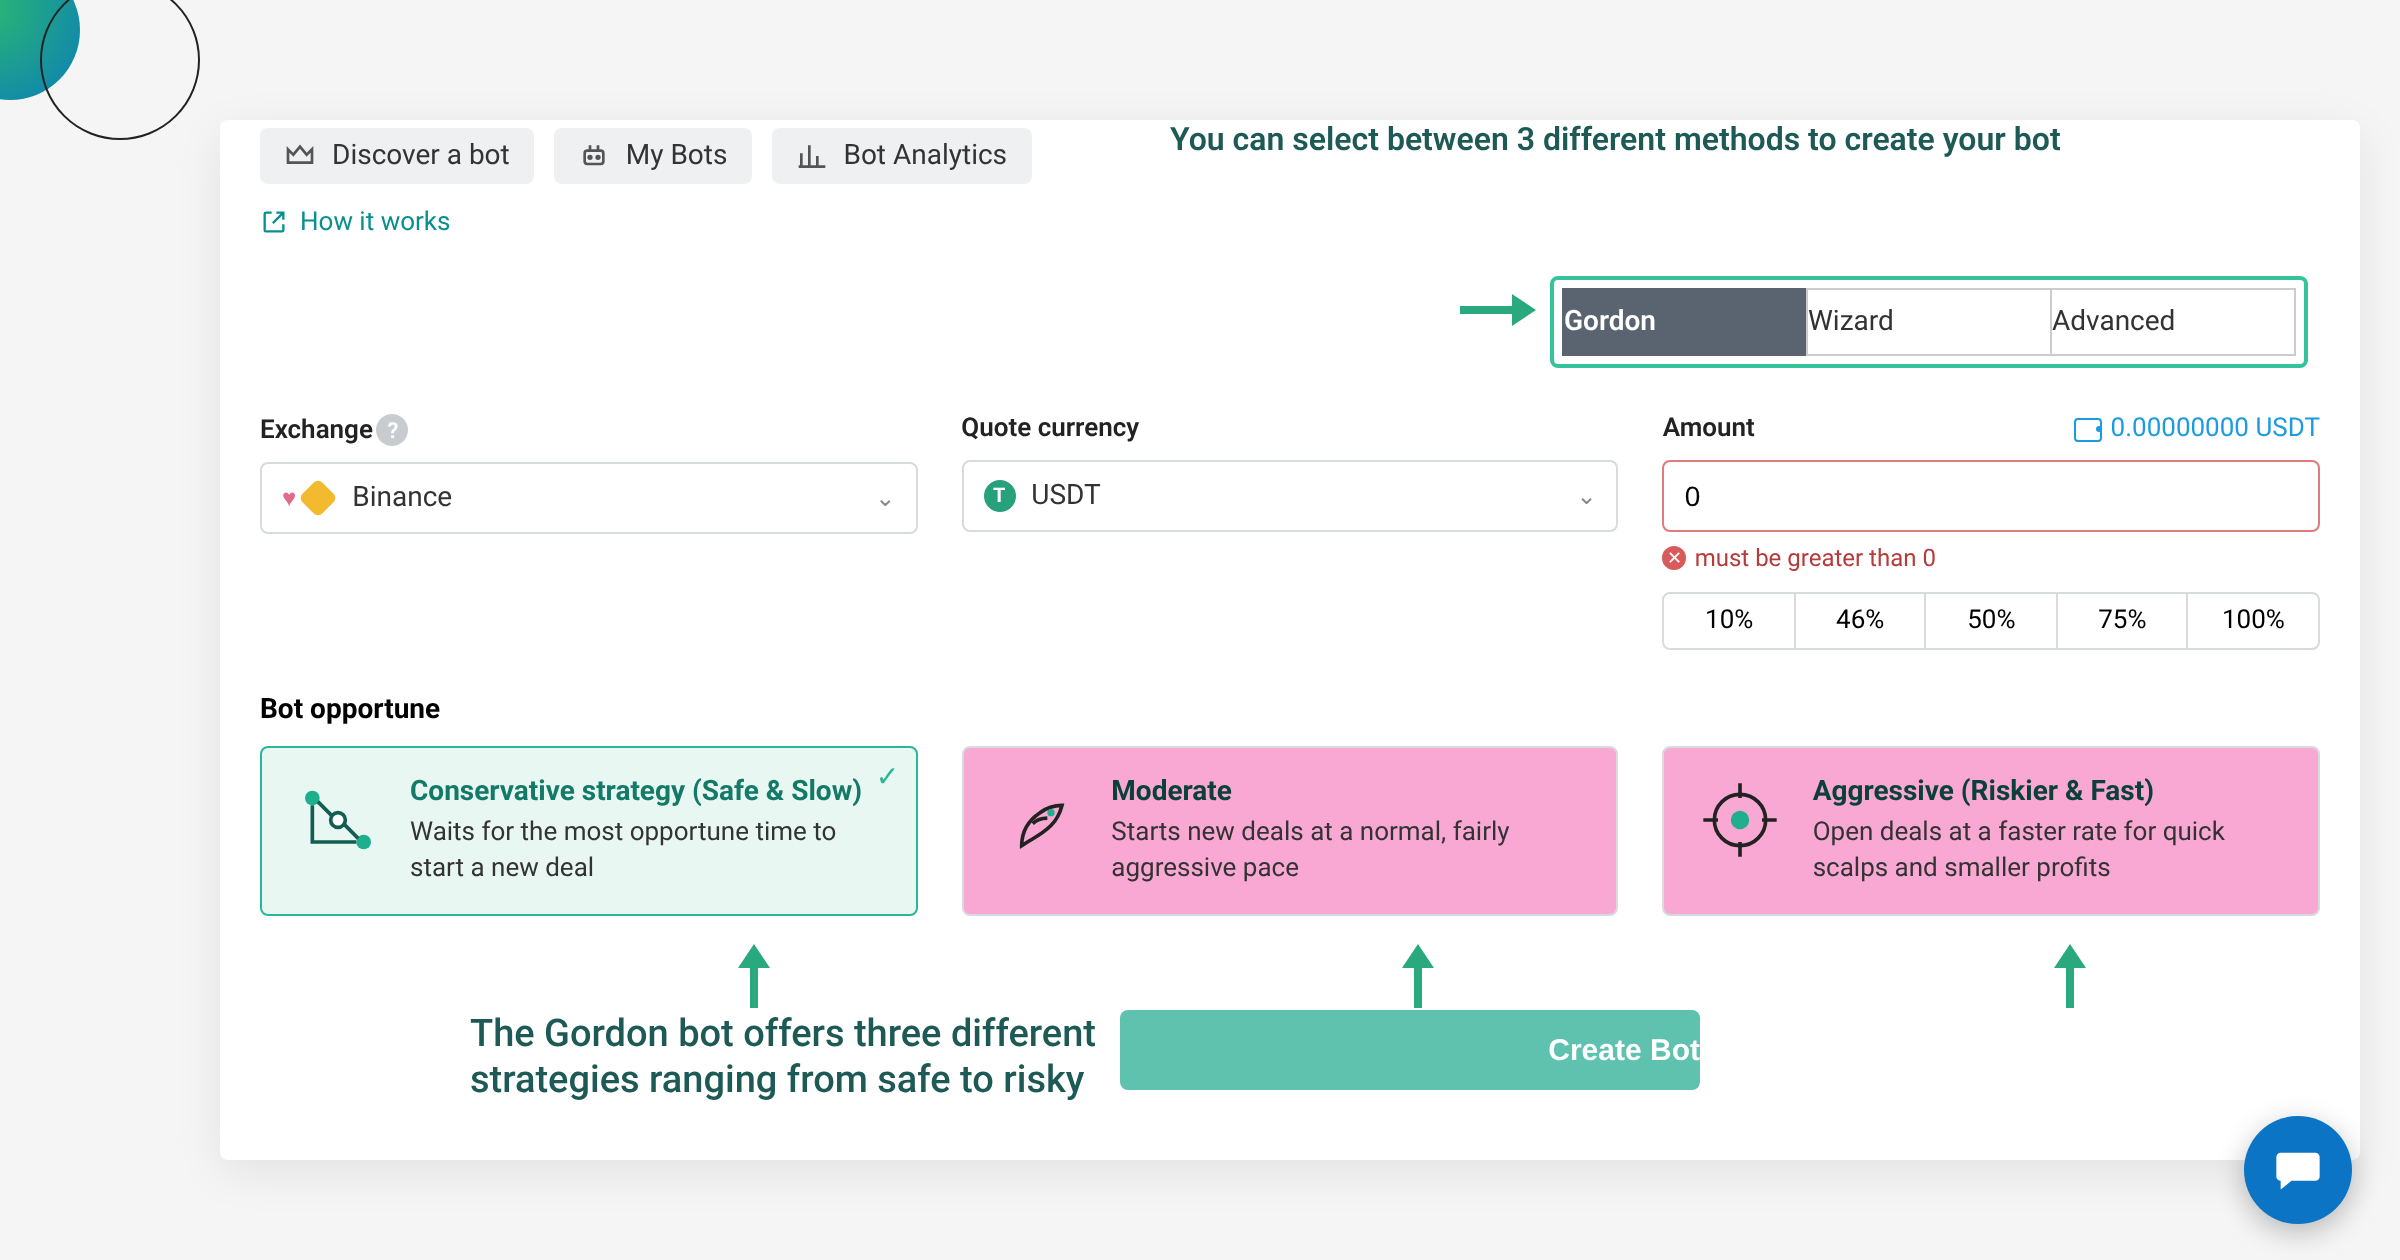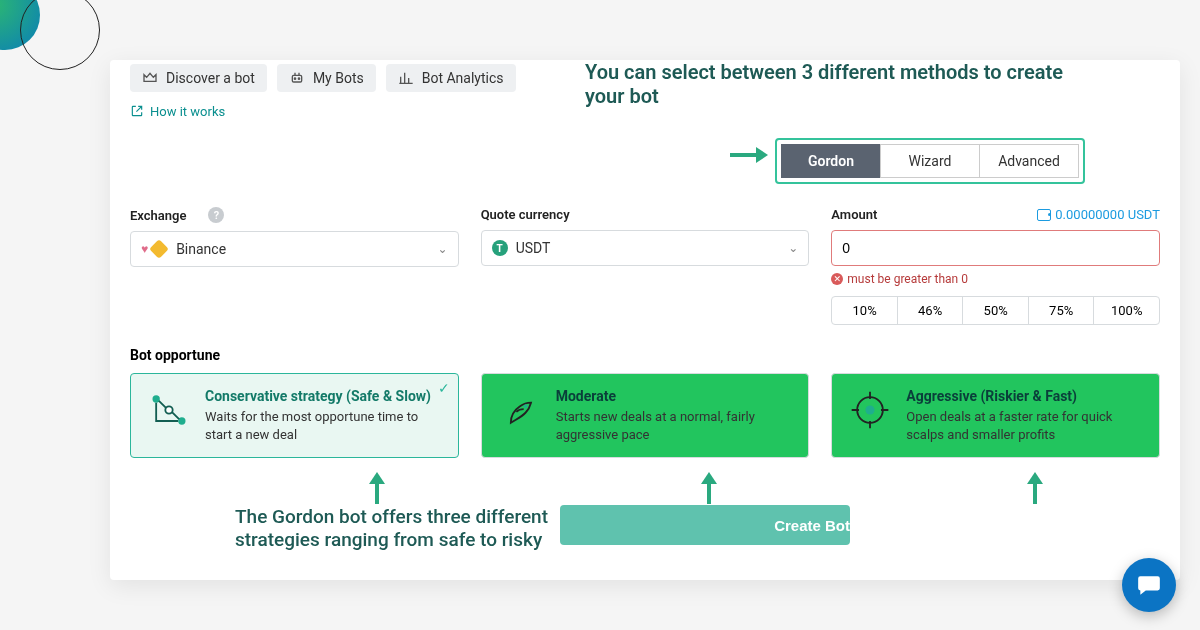--- a/index.html
+++ b/index.html
@@ -42,34 +42,34 @@
     border-radius:4px;
     padding:6px 12px;
     display:flex; align-items:center; gap:8px;
     font-size:14px; color:#333;
     cursor:pointer;
   }
   .howit { display:flex; align-items:flex-start; gap:6px; color:#0a8f8f; font-size:13px; margin-top:12px; cursor:pointer;}
 
   .callout1 {
     position:absolute; top:60px; left:585px; right:100px;
-    font-size:20px; font-weight:600; color:#1e5a55;
+    font-size:16px; font-weight:600; color:#1e5a55;
     z-index:5;
   }
 
   .seg-wrap {
     position:absolute; top:138px; left:775px;
     border:2px solid #34c39b; border-radius:4px;
     padding:4px;
     display:flex;
     z-index:4;
     background:#fff;
   }
   .seg {
-    width:100px; text-align:center; padding:8px 0;
+    width:123px; padding:8px 0;
     font-size:14px; background:#fff; color:#333; cursor:pointer;
     border:1px solid #ccc; margin-left:-1px;
   }
   .seg:first-child{margin-left:0;}
   .seg.active { background:#5a6370; color:#fff; font-weight:600; border-color:#5a6370;}
   .arrow-right {
     position:absolute; top:150px; left:730px;
     width:38px; height:10px; z-index:4;
   }
   .arrow-right::before{
@@ -81,21 +81,21 @@
     border-top:8px solid transparent;
     border-bottom:8px solid transparent;
   }
 
   .form-row {
     display:grid;
     grid-template-columns: 1fr 1fr 1fr;
     gap:22px;
     margin-top:88px;
   }
-  .field label{ font-size:13px; font-weight:600; color:#222; display:flex; align-items:center; gap:22px;text-align:right;}
+  .field label{ font-size:13px; font-weight:600; color:#222; display:flex; align-items:center; gap:2px;text-align:right;}
   .help { width:16px;height:16px;border-radius:50%;background:#c8ccd0;color:#fff;font-size:11px;display:flex;align-items:center;justify-content:center;}
   .select, .input {
     margin-top:8px;
     border:1px solid #d7dbde; border-radius:4px;
     background:#fff; height:36px;
     display:flex; align-items:center; padding:0 10px; font-size:14px; color:#333;
     justify-content:space-between;
   }
   .input input { border:none; outline:none; width:100%; font-size:14px; }
   .field.amount .select, .field.amount .input { border-color:#e07b7b; }
@@ -104,21 +104,21 @@
   .err { color:#b63b3b; font-size:12px; margin-top:6px; display:flex; gap:4px; align-items:center;}
   .err-dot{width:12px;height:12px;border-radius:50%;background:#d95a5a;display:inline-flex;align-items:center;justify-content:center;color:#fff;font-size:9px;}
   .pct-row { display:flex; gap:0; margin-top:10px;}
   .pct { flex:1; text-align:center; border:1px solid #d7dbde; margin-left:-1px; padding:6px 0; font-size:13px; cursor:pointer;}
   .pct:first-child{margin-left:0; border-radius:4px 0 0 4px;}
   .pct:last-child{border-radius:0 4px 4px 0;}
 
   h4.botset{ font-size:14px; font-weight:700; margin-top:22px;}
   .strats { display:grid; grid-template-columns:1fr 1fr 1fr; gap:22px; margin-top:10px;}
   .strat {
-    border:1px solid #d7dbde; border-radius:4px; padding:14px 16px; display:flex; gap:14px; cursor:pointer; position:relative; background:#22c55e;
+    border:1px solid #d7dbde; border-radius:4px; padding:14px 16px; display:flex; gap:14px; cursor:pointer; position:relative; background:#f9a8d4;
     align-items:flex-start;
   }
   .strat.active { border-color:#2bb69b; background:#e9f7f2;}
   .check { position:absolute; top:6px; right:8px; color:#2bb69b; font-size:14px;}
   .strat .ico { width:44px; height:44px; flex-shrink:0;}
   .strat h5 { font-size:14px; font-weight:700; color:#0a3f3a; margin-bottom:4px;}
   .strat.active h5{ color:#137a68;}
   .strat p { font-size:13px; color:#333; line-height:1.35;}
 
   .up-arrow {

